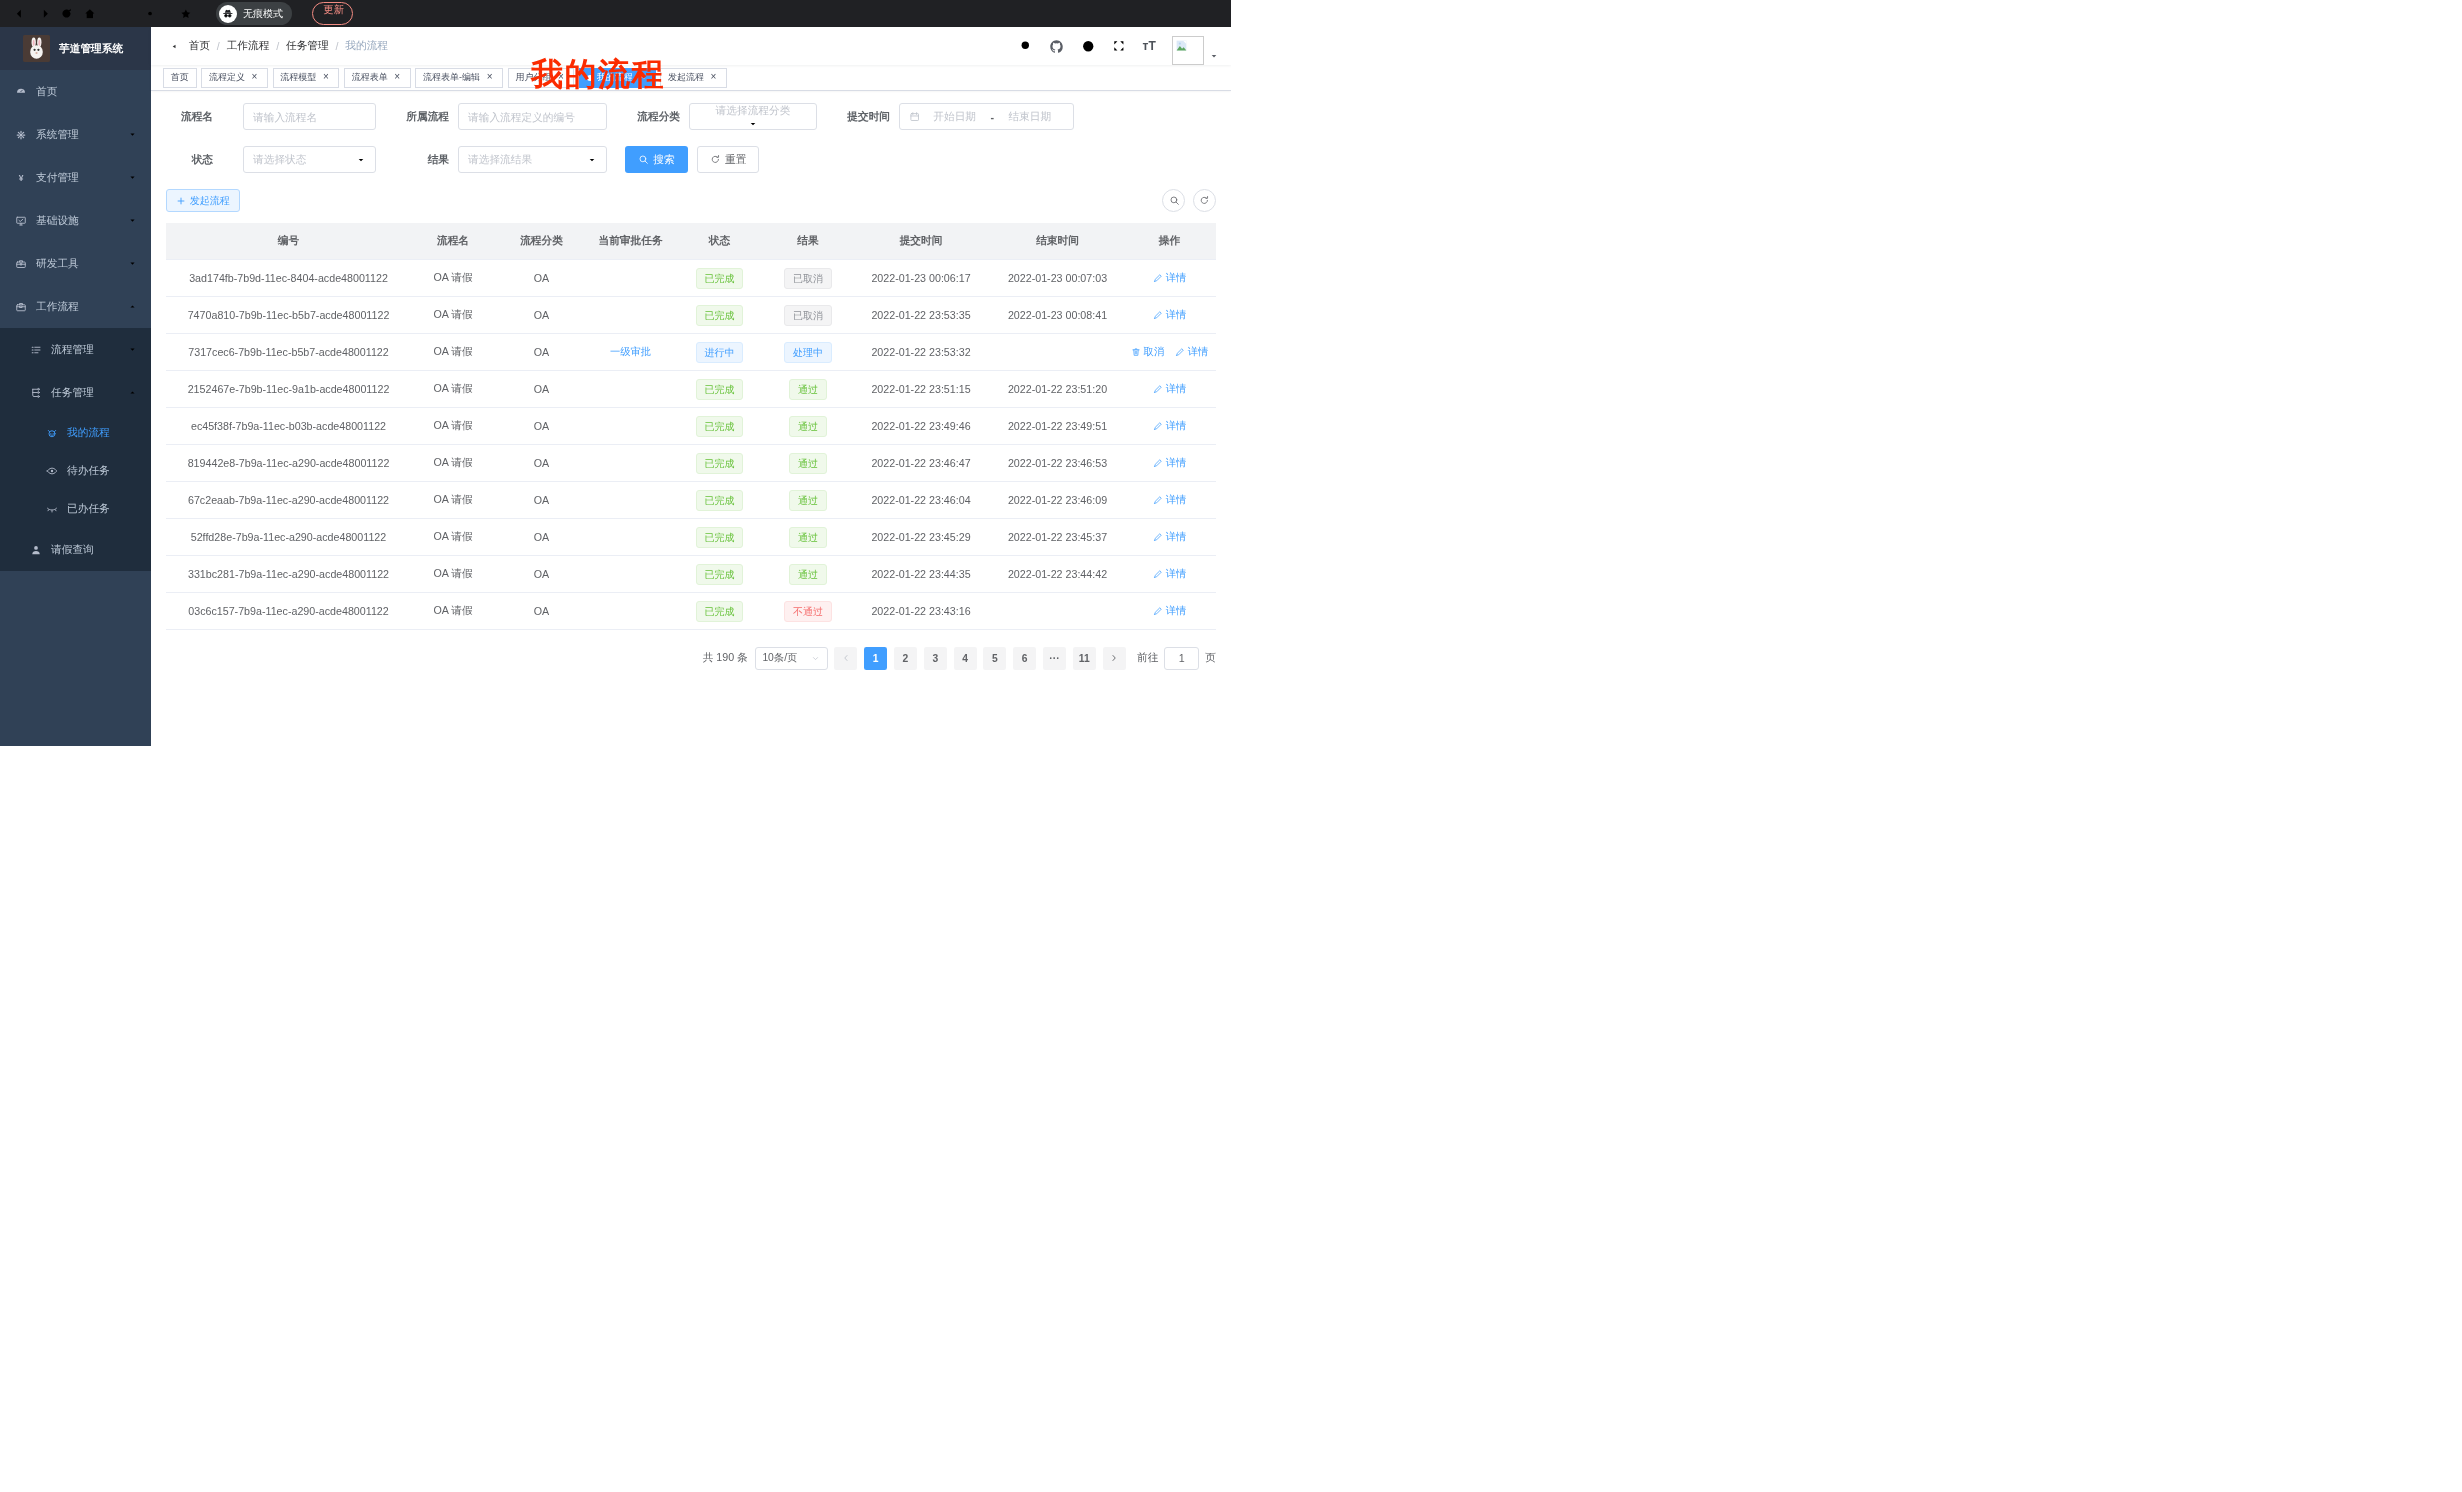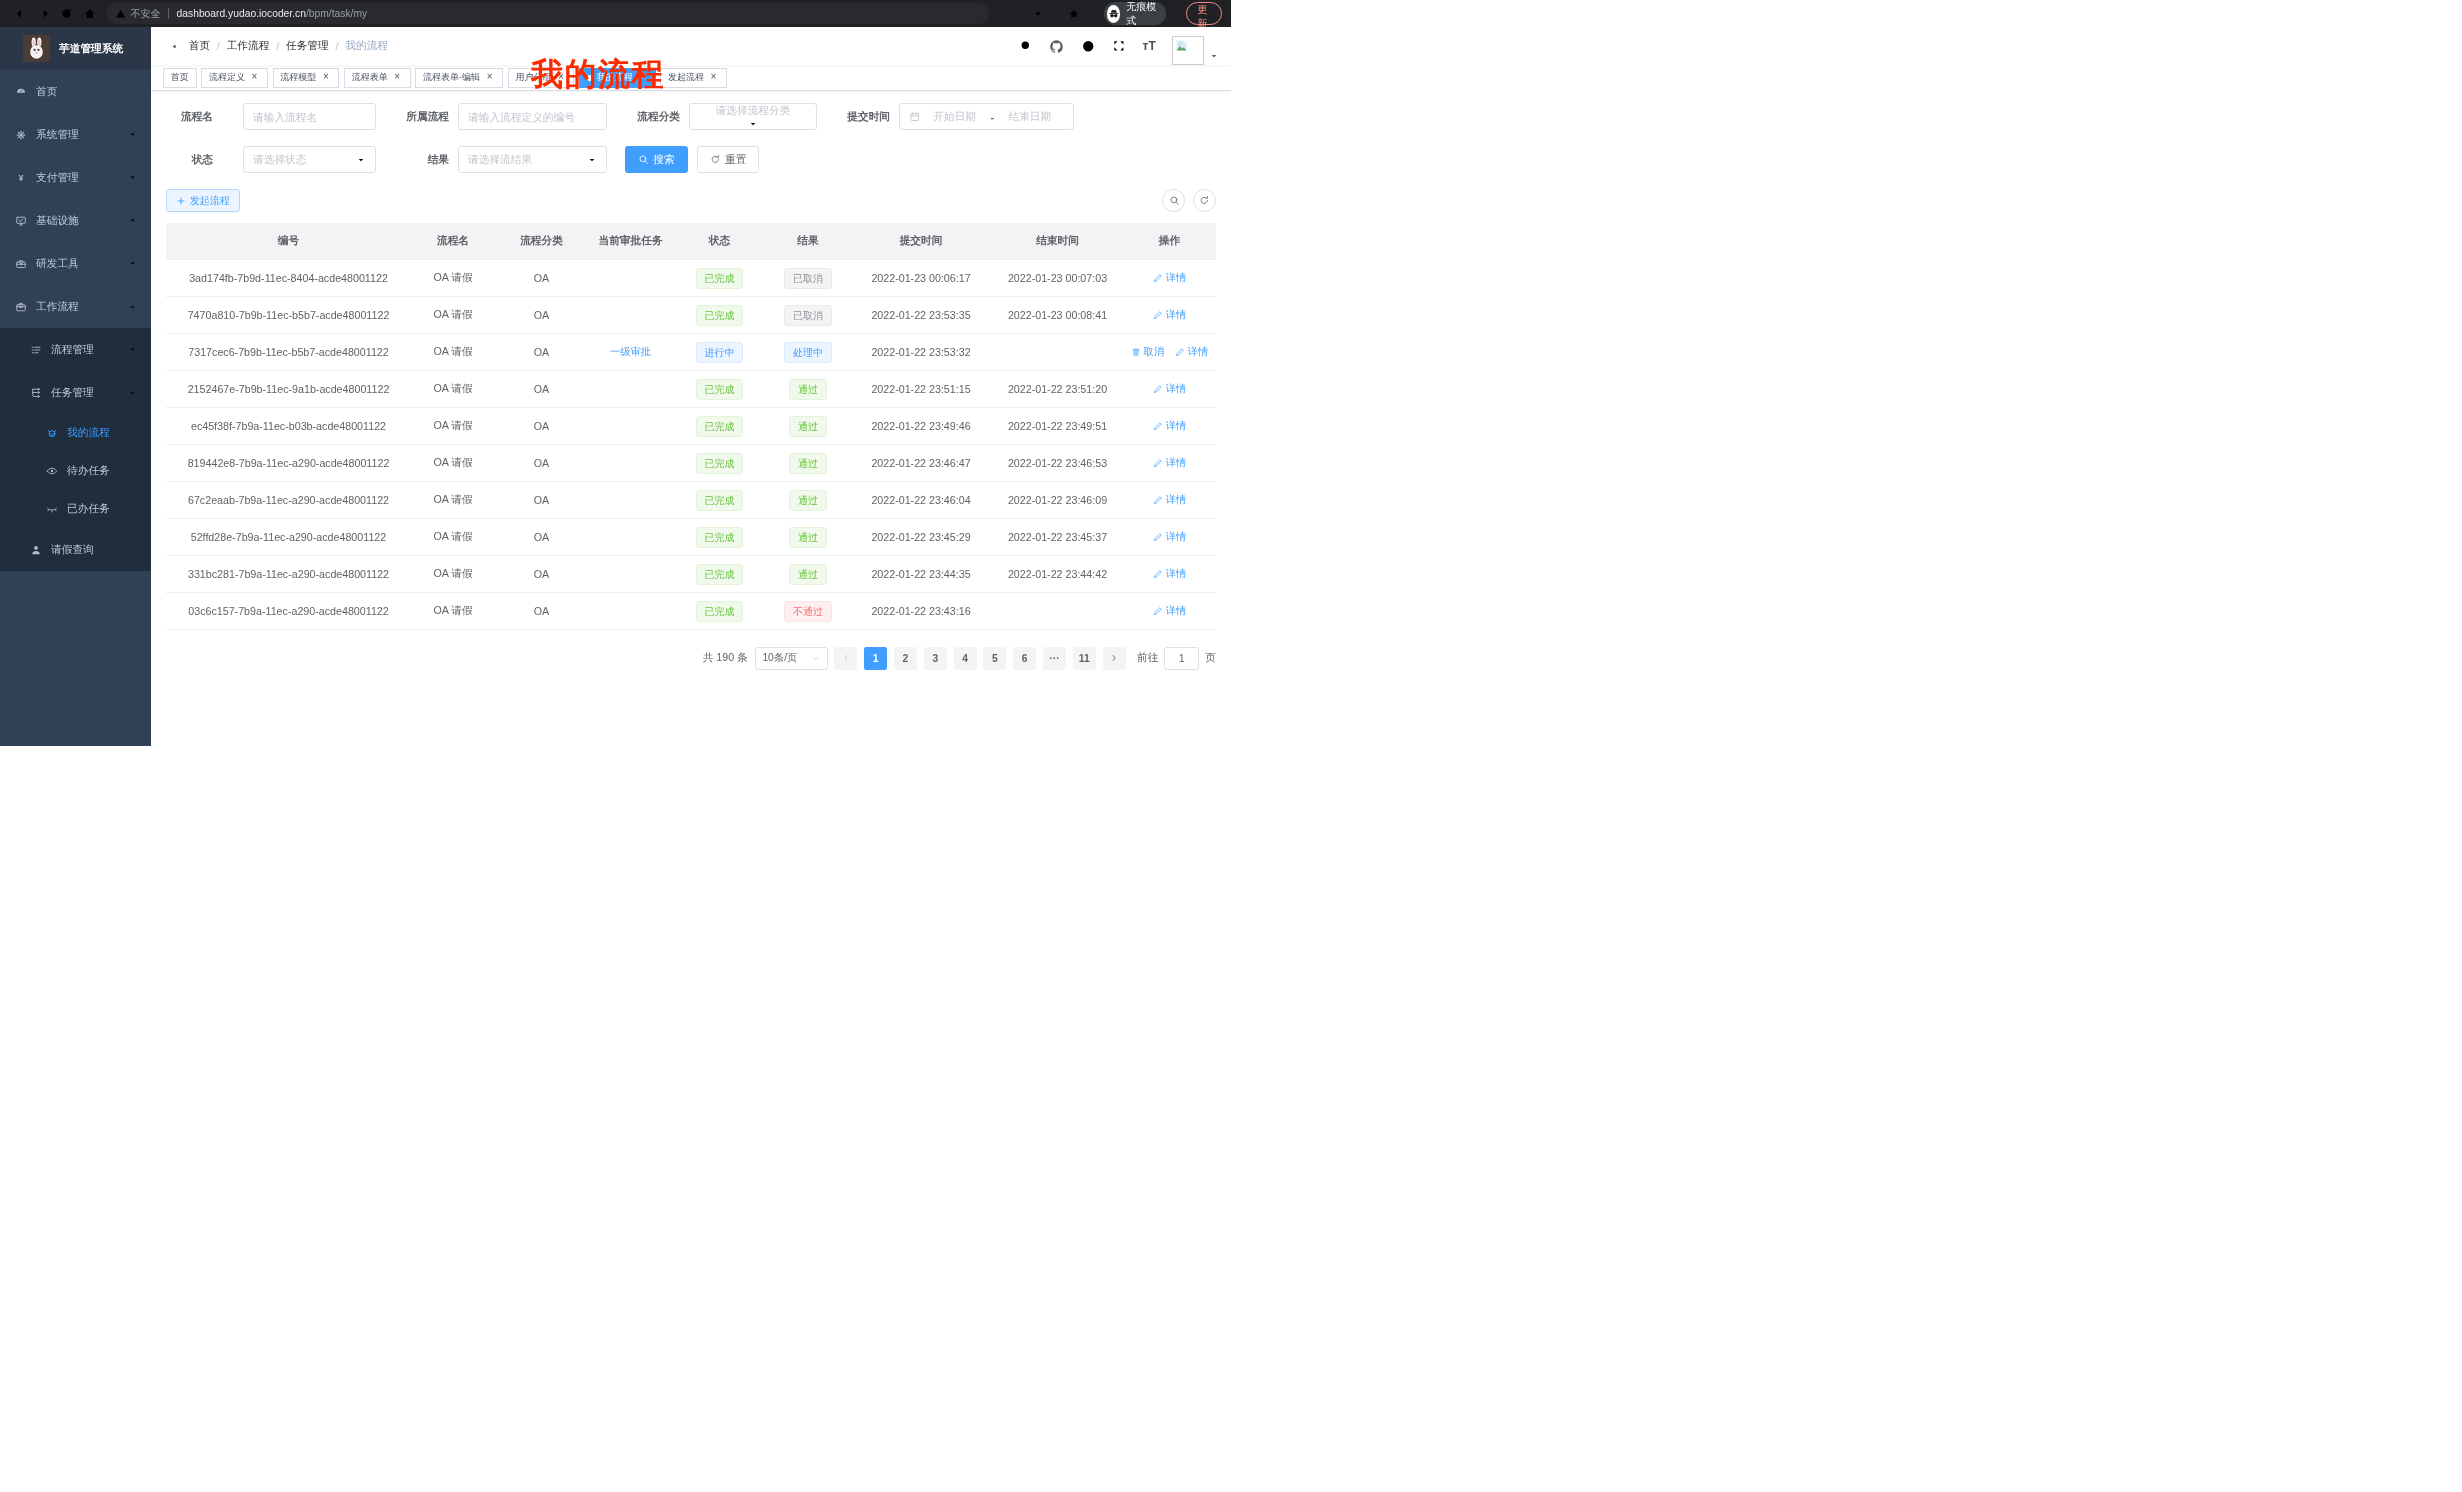--- a/index.html
+++ b/index.html
@@ -141,32 +141,20 @@
         <path d="M19.5 12a7.5 7.5 0 1 1-2.2-5.3"></path>
         <path d="M19.7 3.2v4.2h-4.2"></path>
       </svg>
     </span>
   <span class="bico">
       <svg viewBox="0 0 24 24" width="13.7" height="13.7">
         <path d="M4 11.5L12 4l8 7.5"></path>
         <path d="M6.5 10v9.5h11V10"></path>
       </svg>
     </span>
-  <div class="addr">
-    <span class="warn">
-        <svg viewBox="0 0 24 24" width="11.4" height="11.4">
-          <path d="M12 4L2.5 20h19z"></path>
-          <path d="M12 10v4.2M12 16.8v.4"></path>
-        </svg>
-      </span>
-    <span>不安全</span>
-    <span class="sep"></span>
-    <span class="domain">dashboard.yudao.iocoder.cn</span>
-      <span class="path">/bpm/task/my</span>
-  </div>
   <div class="chrome-right">
     <span class="bico">
         <svg viewBox="0 0 24 24" width="13" height="13">
           <circle cx="7.5" cy="12" r="3.4"></circle>
           <path d="M10.9 12h9.6M16.8 12v3.4M20.5 12v2.6"></path>
         </svg>
       </span>
     <span class="bico">
         <svg viewBox="0 0 24 24" width="13.7" height="13.7">
           <path d="M12 4.2l2.4 4.9 5.4.8-3.9 3.8.9 5.4-4.8-2.5-4.8 2.5.9-5.4-3.9-3.8 5.4-.8z"></path>

